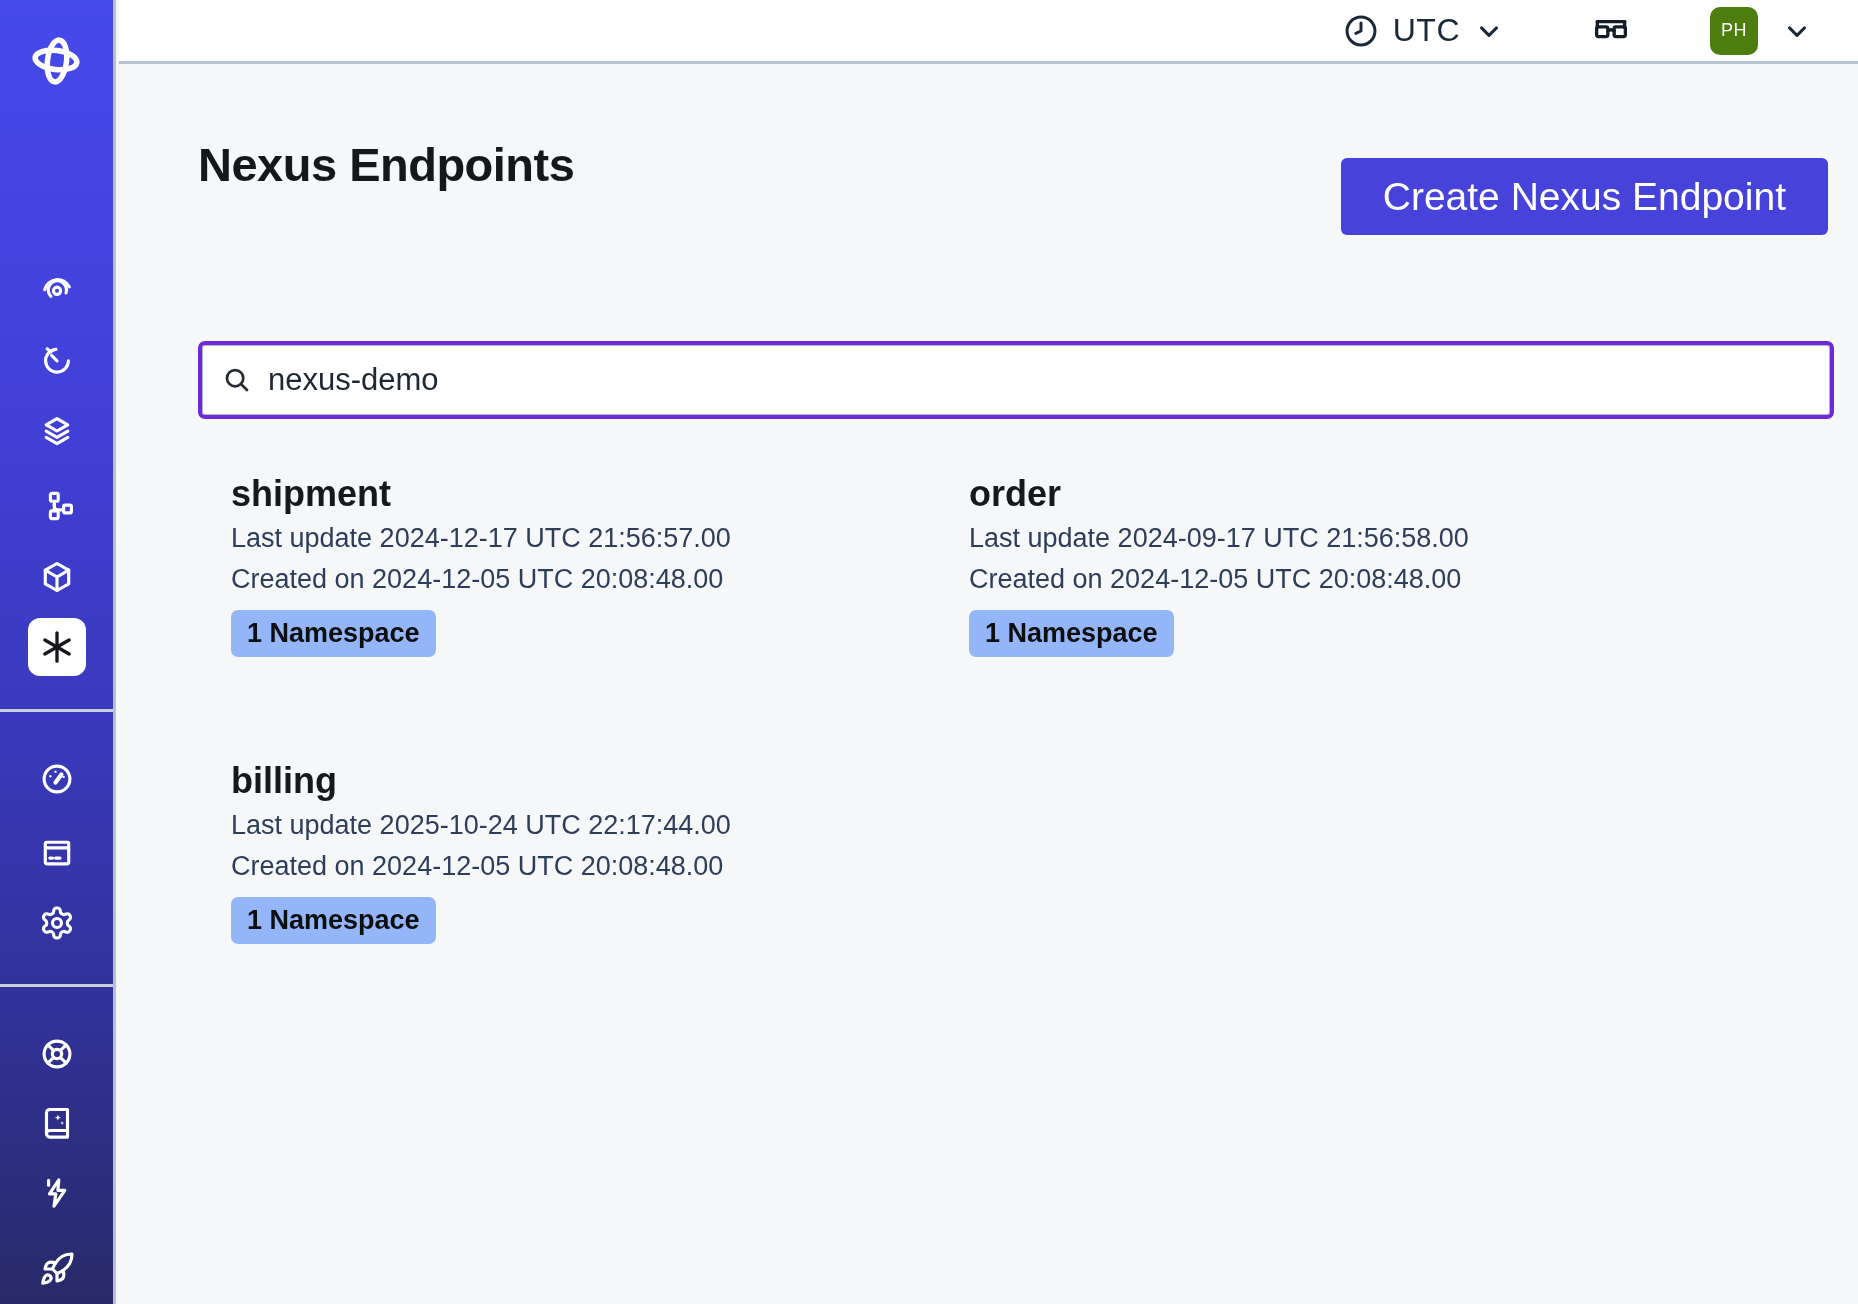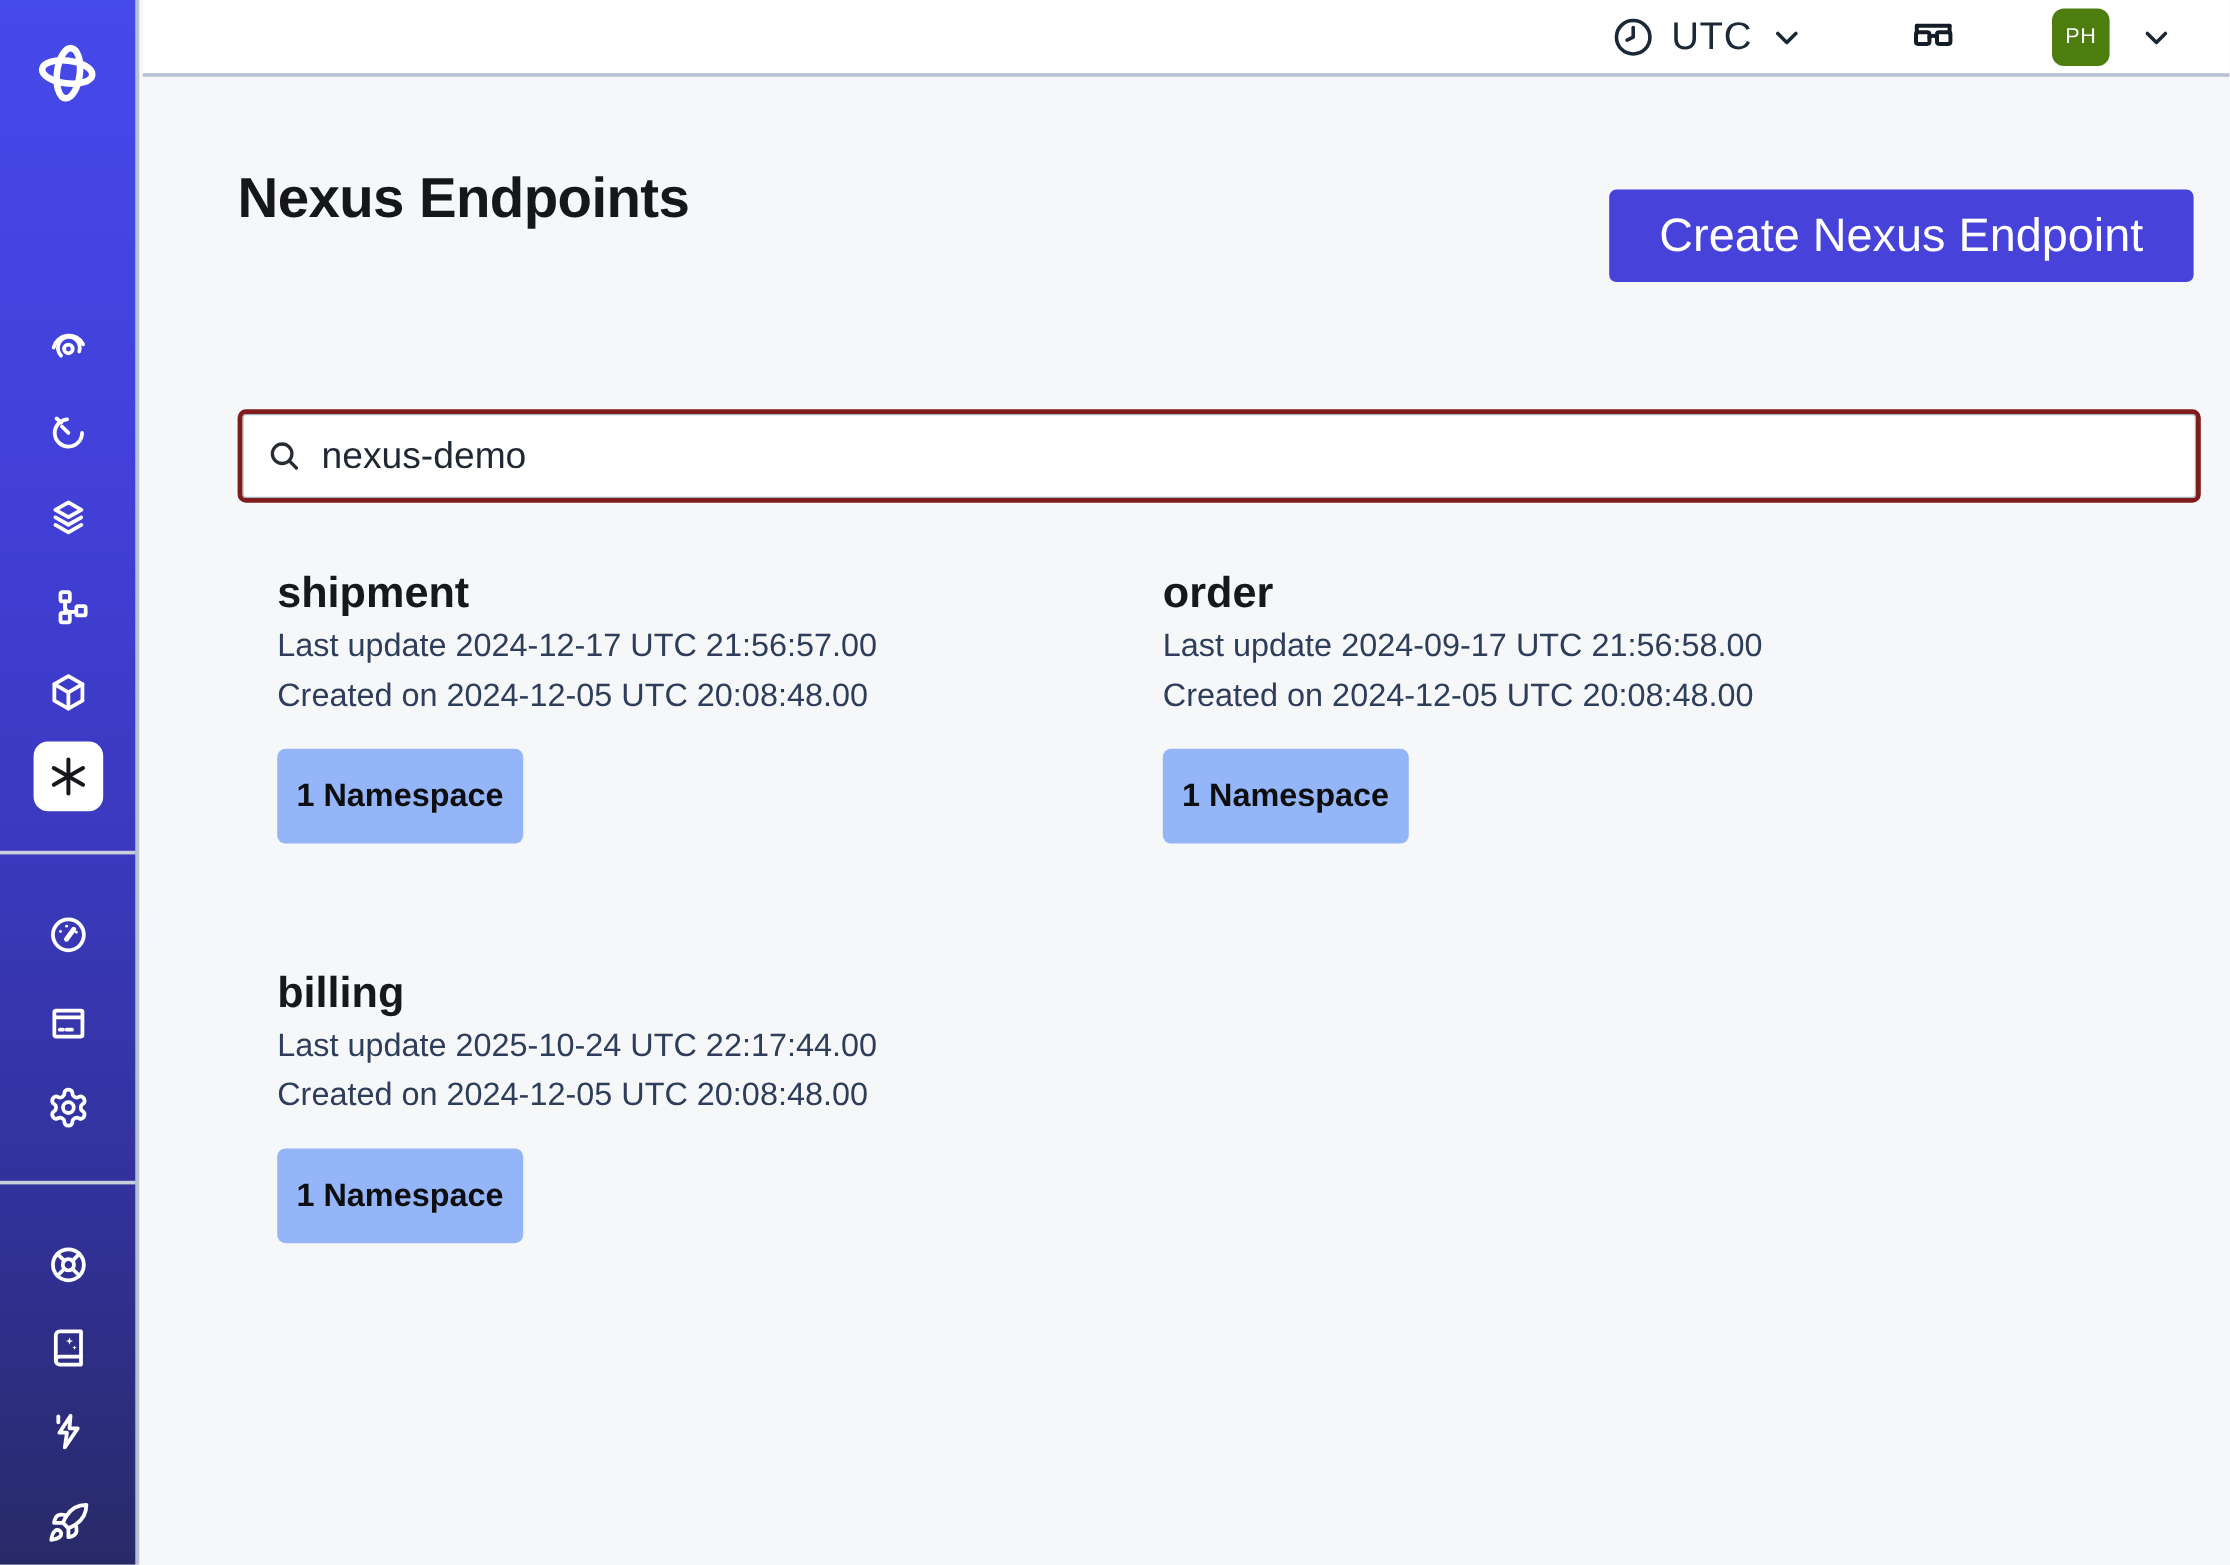--- a/index.html
+++ b/index.html
@@ -54,40 +54,40 @@
   .main { position:absolute; left:119px; top:90px; width:1739px; height:1214px; background:#f6f7f9; }
   .page-title { position:absolute; left:79px; top:47px; font-size:47px; font-weight:700; color:#15171a; letter-spacing:-0.5px;text-align:right; }
   .create-btn {
     position:absolute; right:30px; top:68px; height:77px; padding:0 42px;
     background:#4742d9; border:none; border-radius:6px; cursor:pointer;
     color:#ffffff; font-size:39px; font-family:"Liberation Sans",sans-serif;
     display:flex; align-items:center;
   }
   .search-box {
     position:absolute; left:79px; top:251px; width:1636px; height:78px;
-    background:#ffffff; border:4px solid #7f1d1d; border-radius:7px;
+    background:#ffffff; border:4px solid #6d28d9; border-radius:7px;
     box-shadow: inset 0 0 0 1px #a9b4c0;
     display:flex; align-items:center; padding:0 20px; gap:16px;
   }
   .search-box svg { width:30px; height:30px; stroke:#272c33; fill:none; stroke-width:2.2; stroke-linecap:round; flex:none; }
   .search-box input {
     flex:1; border:none; outline:none; background:transparent;
     font-size:31px; color:#1f2733; font-family:"Liberation Sans",sans-serif;
   }
   
   .cards {
     position:absolute; left:112px; top:380px;
     display:grid; grid-template-columns:738px 738px; row-gap:100px;
   }
   .card { width:700px; }
   .card-title { font-size:36px; font-weight:700; color:#16181b; cursor:pointer; line-height:48px; }
   .card-meta { font-size:27px; color:#2e3d5a; line-height:41px; margin-top:0; }
   .card-meta div { white-space:nowrap; }
   .badge {
-    display:inline-block; margin-top:24px; padding:24px 16px;
+    display:inline-block; margin-top:10px; padding:8px 16px;
     background:#94b5f8; border-radius:7px;
     font-size:27px; font-weight:600; color:#0c0e10;
   }
 </style>
 </head>
 <body>
 
 <nav class="sidebar">
   <div class="logo">
     <svg width="56" height="62" viewBox="0 0 56 62" fill="none" stroke="#fff" stroke-width="5.5">

